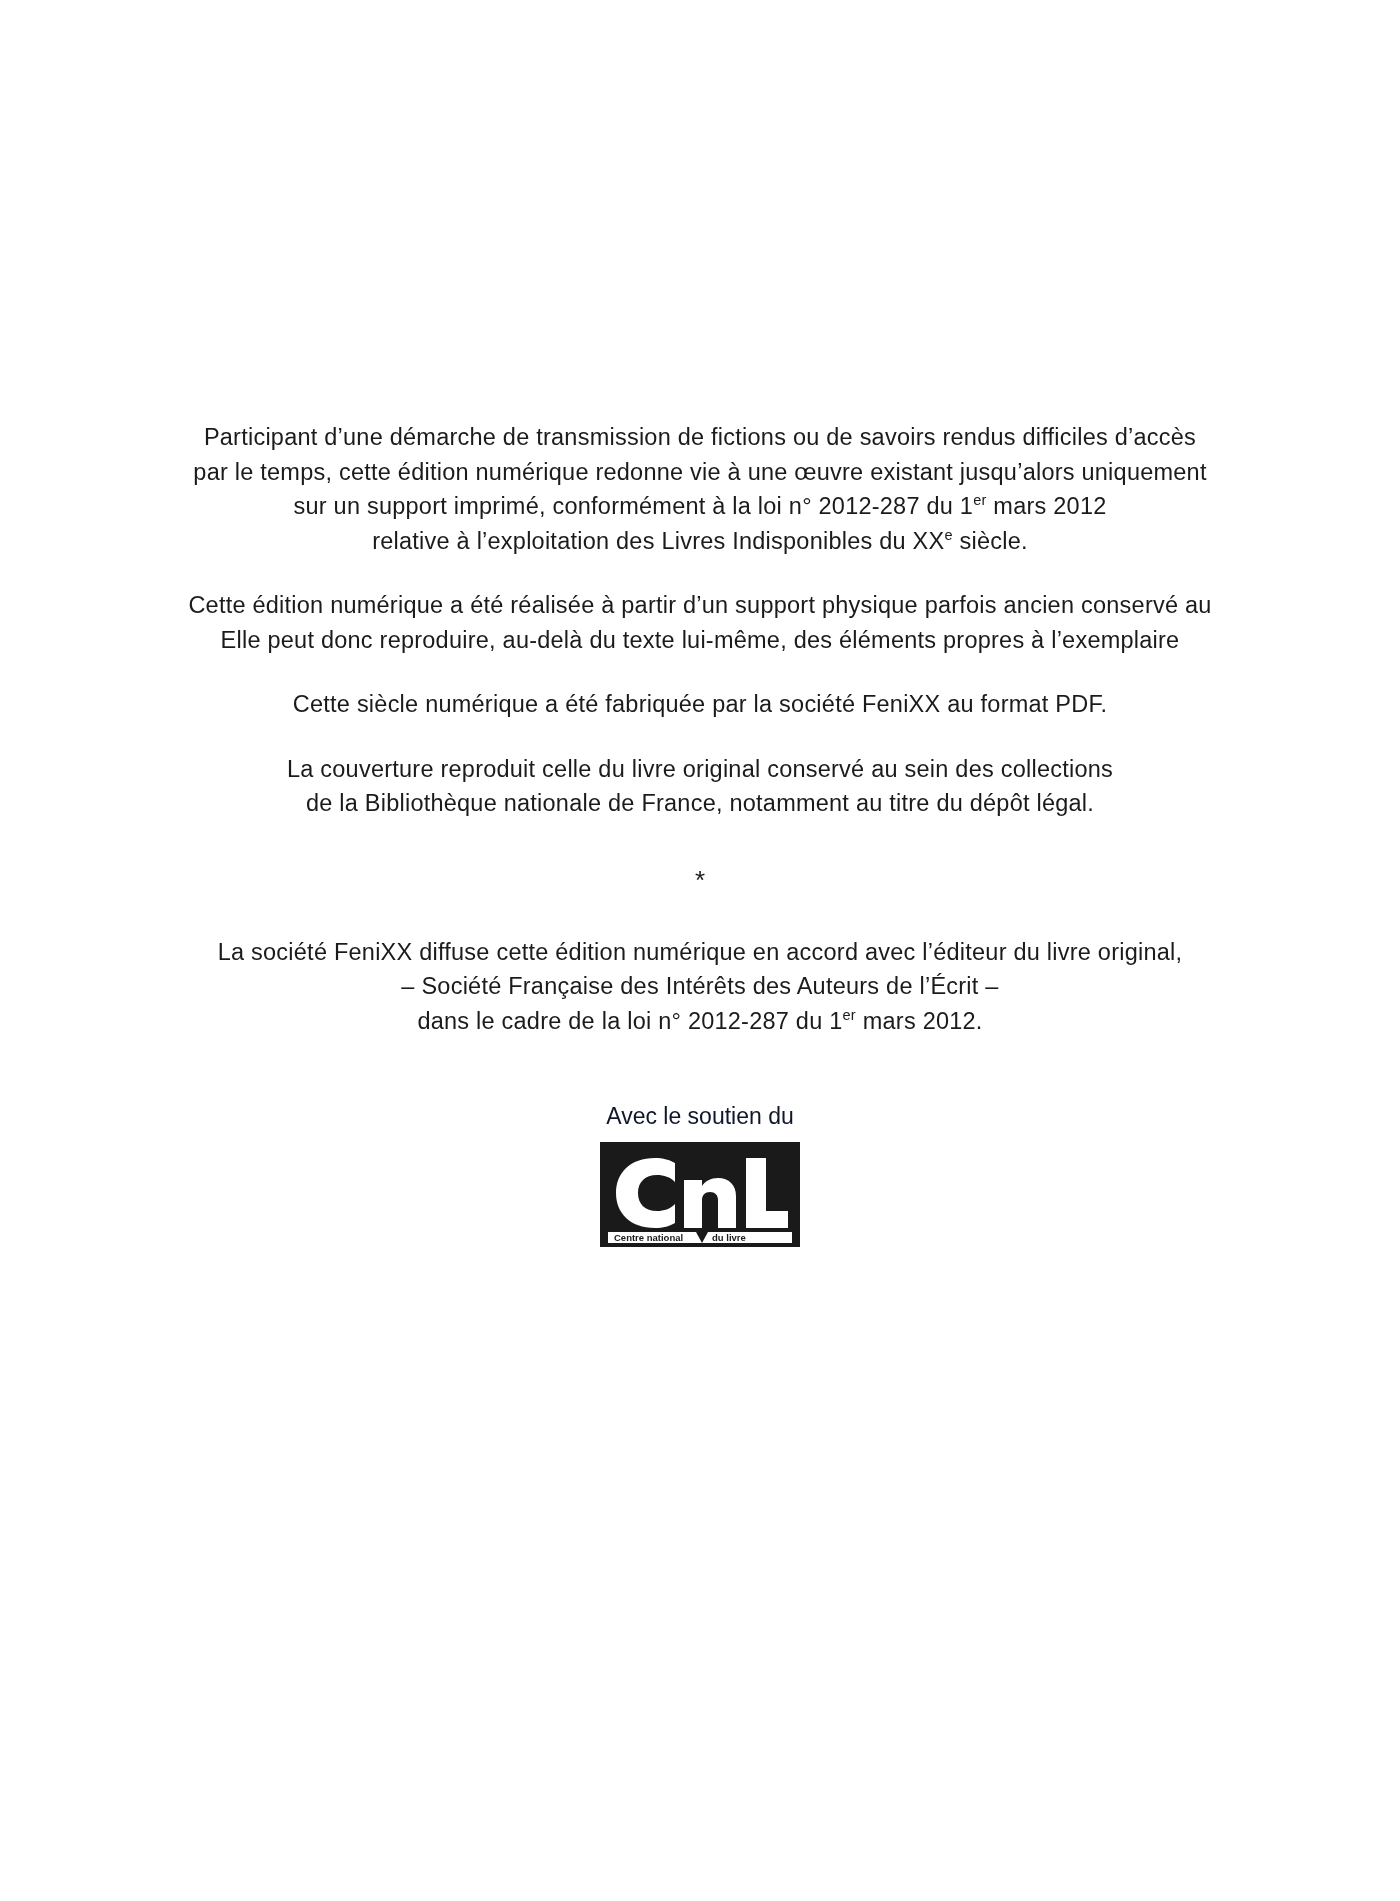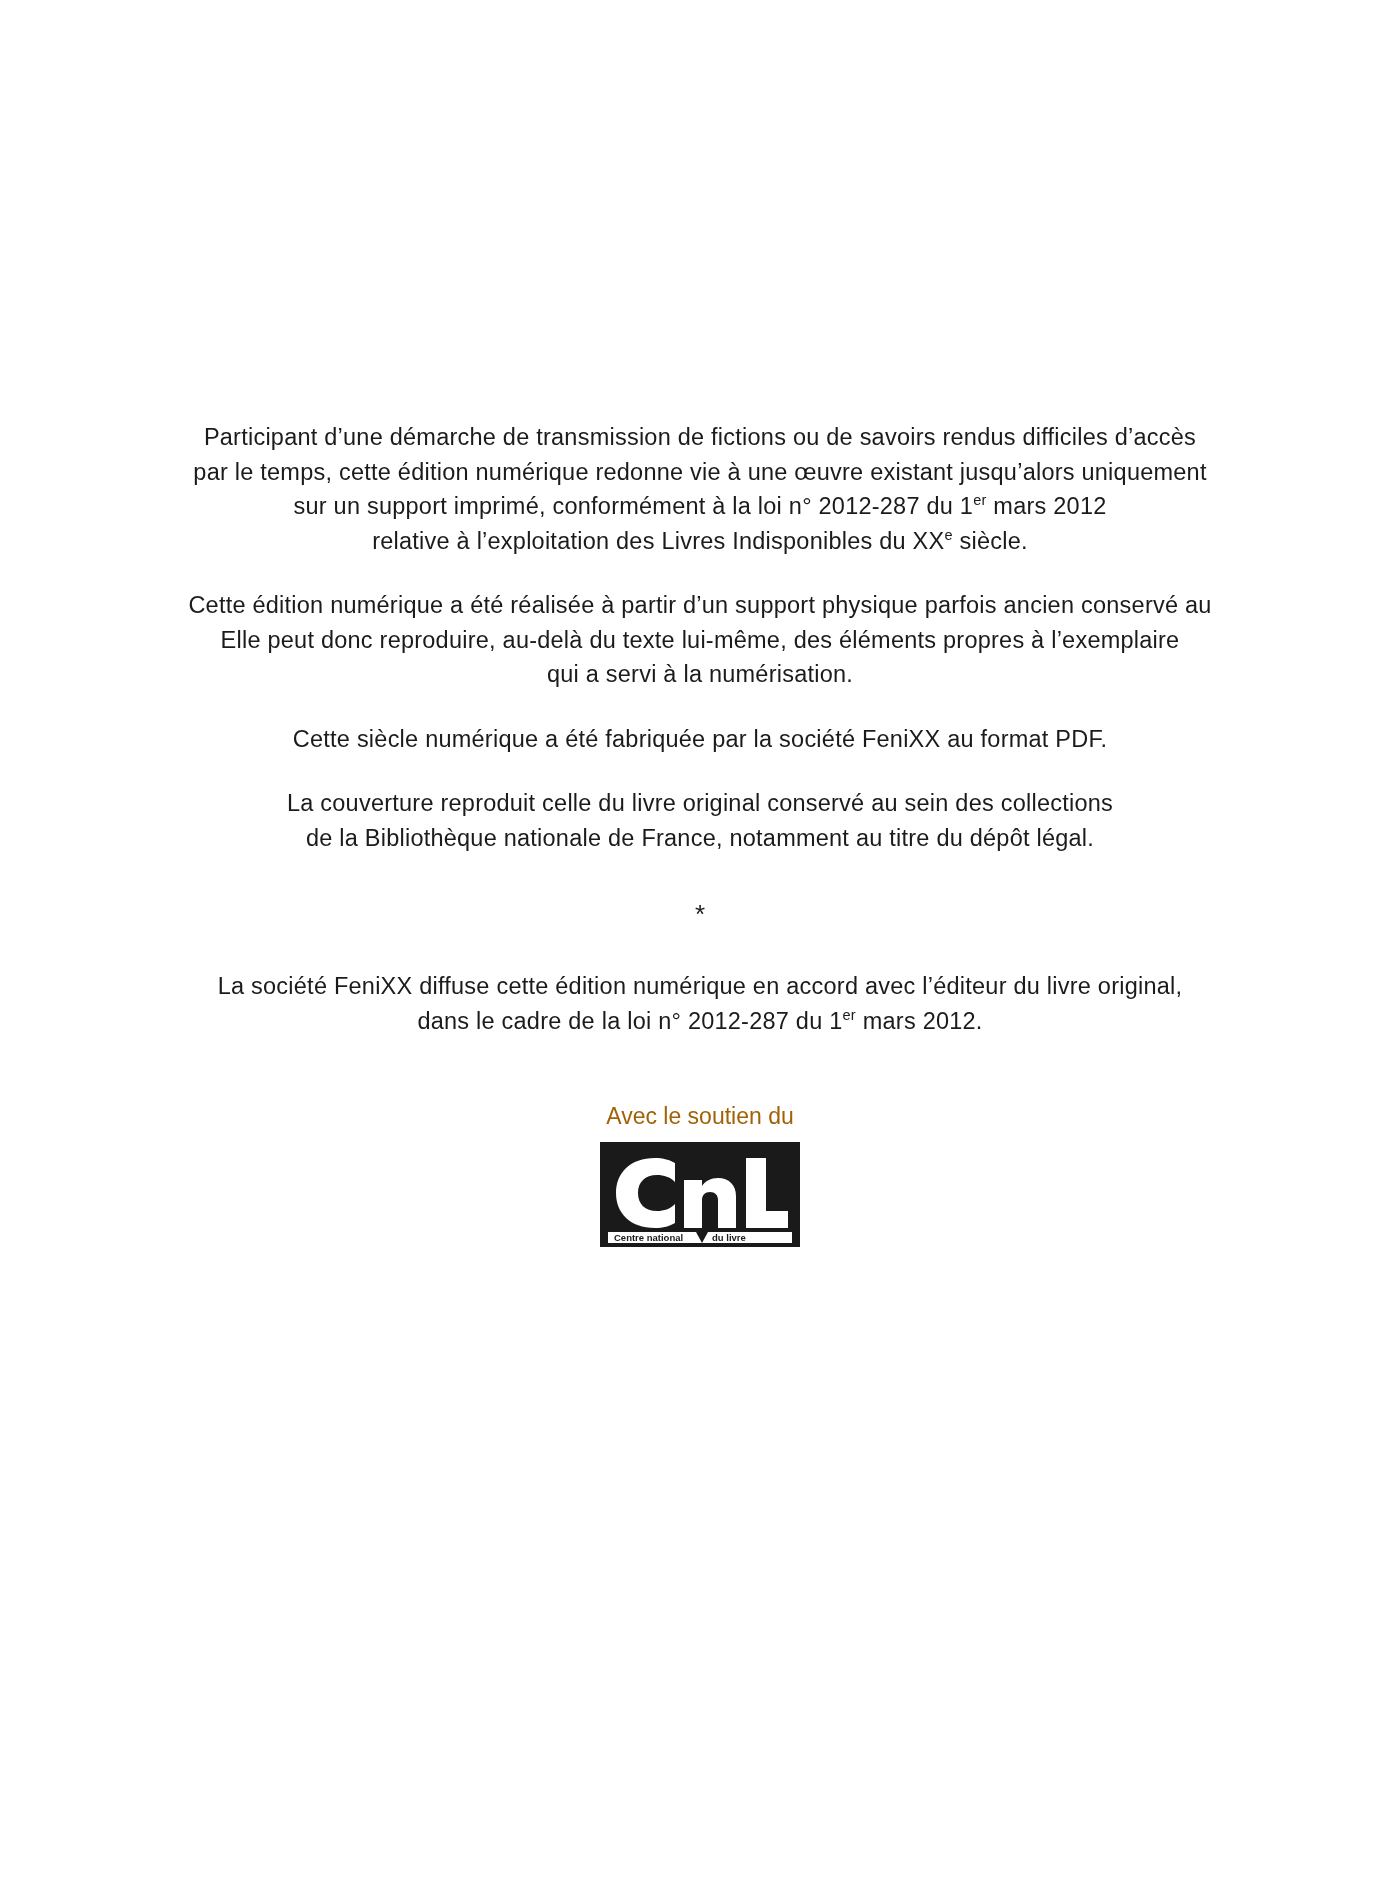--- a/index.html
+++ b/index.html
@@ -57,21 +57,21 @@
     margin-top: 46px;
     margin-bottom: 10px;
     color: #1b1b1b;
   }
   .sponsor {
     margin-top: 64px;
     text-align: center;
   }
   .sponsor-label {
     font-size: 23px;
-    color: #a16207;
+    color: #0f172a;
     line-height: 1.3;
     margin-bottom: 10px;
   }
   .logo-wrap {
     display: inline-block;
     border-radius: 25px;
   }
   .cnl-logo {
     display: block;
   }
@@ -86,36 +86,36 @@
     <p class="para">
       <span class="line">Participant d’une démarche de transmission de fictions ou de savoirs rendus difficiles d’accès</span>
       <span class="line">par le temps, cette édition numérique redonne vie à une œuvre existant jusqu’alors uniquement</span>
       <span class="line">sur un support imprimé, conformément à la loi n° 2012-287 du 1<sup>er</sup> mars 2012</span>
       <span class="line">relative à l’exploitation des Livres Indisponibles du XX<sup>e</sup> siècle.</span>
     </p>
 
     <p class="para">
       <span class="line">Cette édition numérique a été réalisée à partir d’un support physique parfois ancien conservé au</span>
       <span class="line">Elle peut donc reproduire, au-delà du texte lui-même, des éléments propres à l’exemplaire</span>
-      <span class="line">qui a servi à la numérisation.</span>
     </p>
 
     <p class="para">
       <span class="line">Cette siècle numérique a été fabriquée par la société FeniXX au format PDF.</span>
     </p>
 
     <p class="para">
       <span class="line">La couverture reproduit celle du livre original conservé au sein des collections</span>
       <span class="line">de la Bibliothèque nationale de France, notamment au titre du dépôt légal.</span>
     </p>
 
     <div class="asterisk">*</div>
 
     <p class="para" style="margin-top:42px;">
       <span class="line">La société FeniXX diffuse cette édition numérique en accord avec l’éditeur du livre original,</span>
+      <span class="line">– Société Française des Intérêts des Auteurs de l’Écrit –</span>
       <span class="line">dans le cadre de la loi n° 2012-287 du 1<sup>er</sup> mars 2012.</span>
     </p>
 
     <div class="sponsor">
       <div class="sponsor-label">Avec le soutien du</div>
       <div class="logo-wrap">
         <svg class="cnl-logo" width="200" height="105" viewBox="0 0 200 105" xmlns="http://www.w3.org/2000/svg" aria-hidden="true">
           <rect x="0" y="0" width="200" height="105" fill="#1a1a1a"></rect>
 
           <path d="M55 16 C30 16 16 31 16 51 C16 71 30 86 55 86 C63 86 70 84 75 81 L75 62 C70 67 64 69 57 69 C45 69 38 62 38 51 C38 40 45 33 57 33 C64 33 70 35 75 40 L75 21 C70 18 63 16 55 16 Z" fill="#ffffff"></path>

